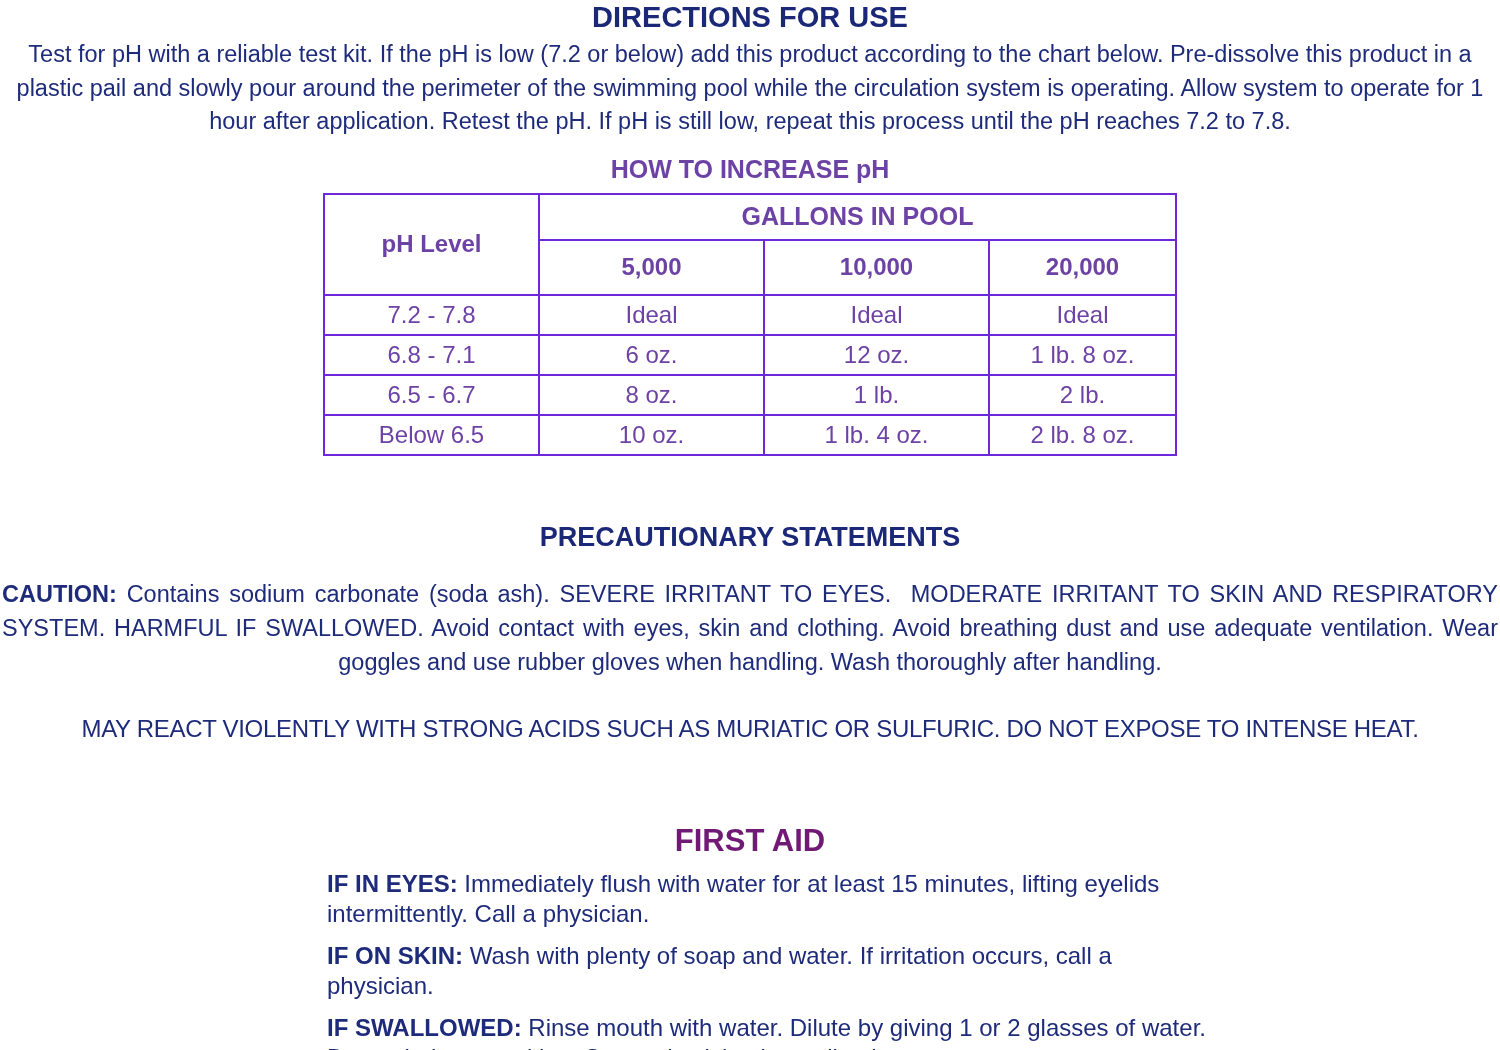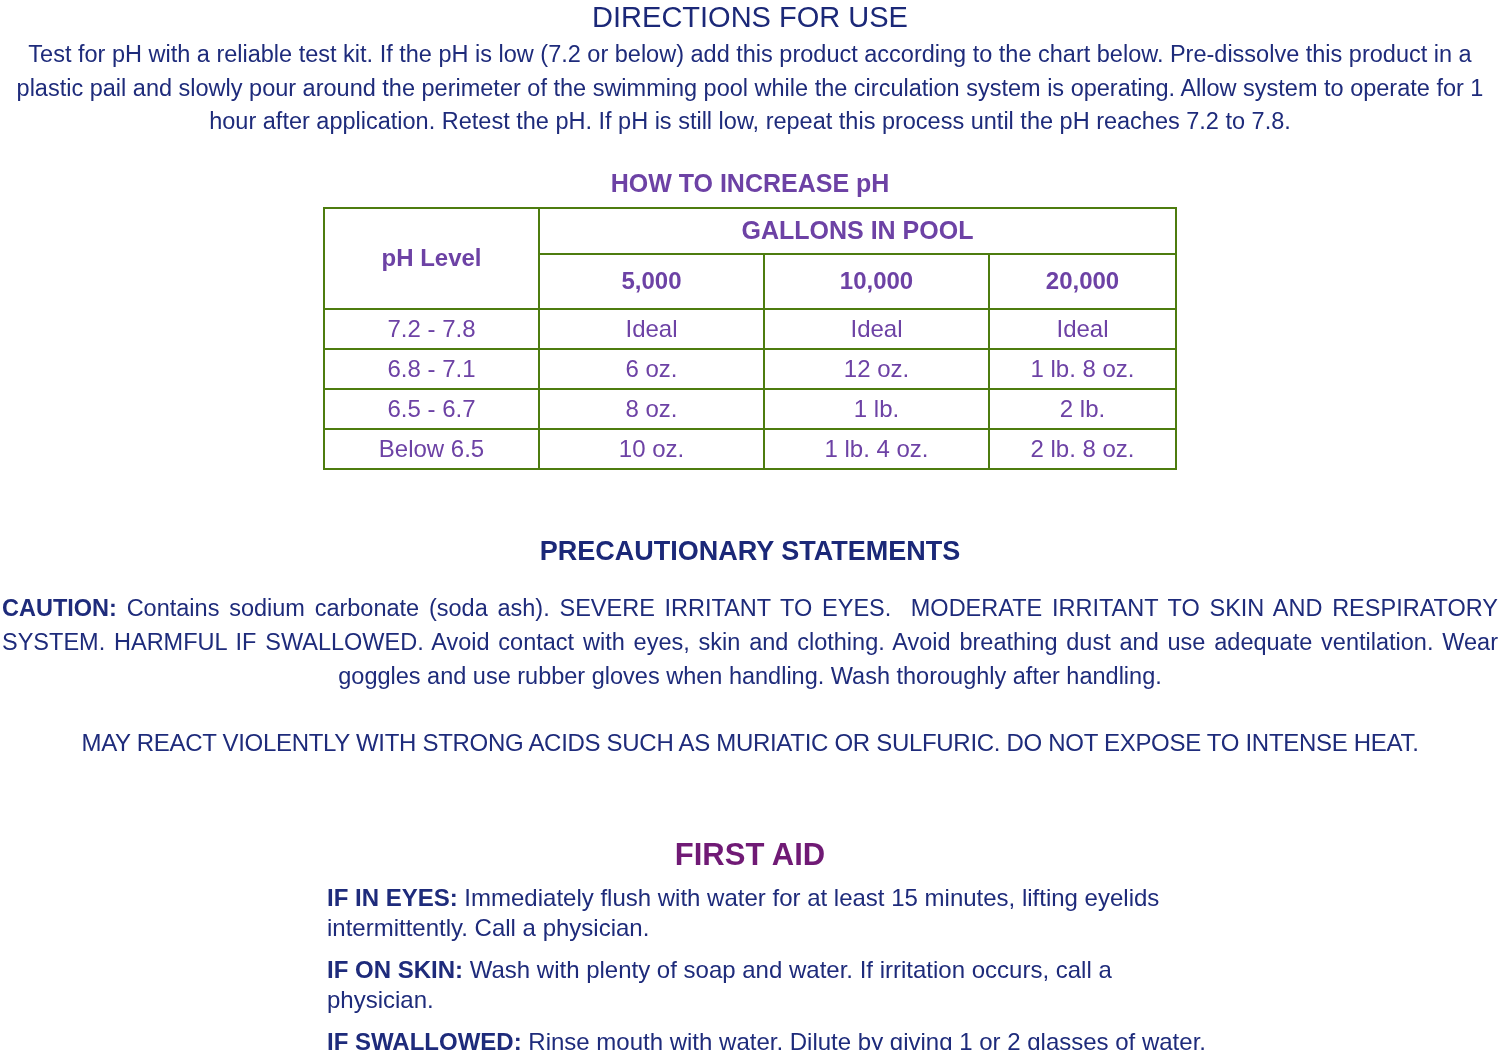--- a/index.html
+++ b/index.html
@@ -6,38 +6,38 @@
   body {
     width: 1500px; height: 1050px;
     font-family: "Liberation Sans", "DejaVu Sans", sans-serif;
     color: #1e2b7b;
     overflow: hidden;
   }
   .page { position: relative; width: 1500px; height: 1050px; }
 
   
   .dir-title {
-    text-align: center; font-weight: normal; font-size: 29px;
+    text-align: center; font-weight: bold; font-size: 29px;
     padding-top: 1px; color: #1b2878;
   }
   .dir-body {
     text-align: center; font-size: 23.5px; line-height: 33.5px;
     margin: 4px 14px 0;
   }
 
   
   .table-title {
     text-align: center; font-weight: bold; font-size: 25px;
-    margin-top: 30px; color: #6d42a5;
+    margin-top: 16px; color: #6d42a5;
   }
   table.dosage {
     border-collapse: collapse; margin: 9px auto 0; table-layout: fixed;
   }
   table.dosage td, table.dosage th {
-    border: 2px solid #4d7c0f; color: #6d42a5;
+    border: 2px solid #6d28d9; color: #6d42a5;
     text-align: center; vertical-align: middle; padding: 0;
   }
   th.col-ph      { width: 213px; font-size: 24px; font-weight: bold; }
   th.col-gallons { font-size: 25px; font-weight: bold; height: 44px; }
   th.col-size    { font-size: 24px; font-weight: bold; height: 53px; }
   td.cell-ph, td.cell-val { font-size: 24px; font-weight: normal; height: 38px; }
   col.c2, col.c3 { width: 225px; }
   col.c4 { width: 187px; }
 
   

